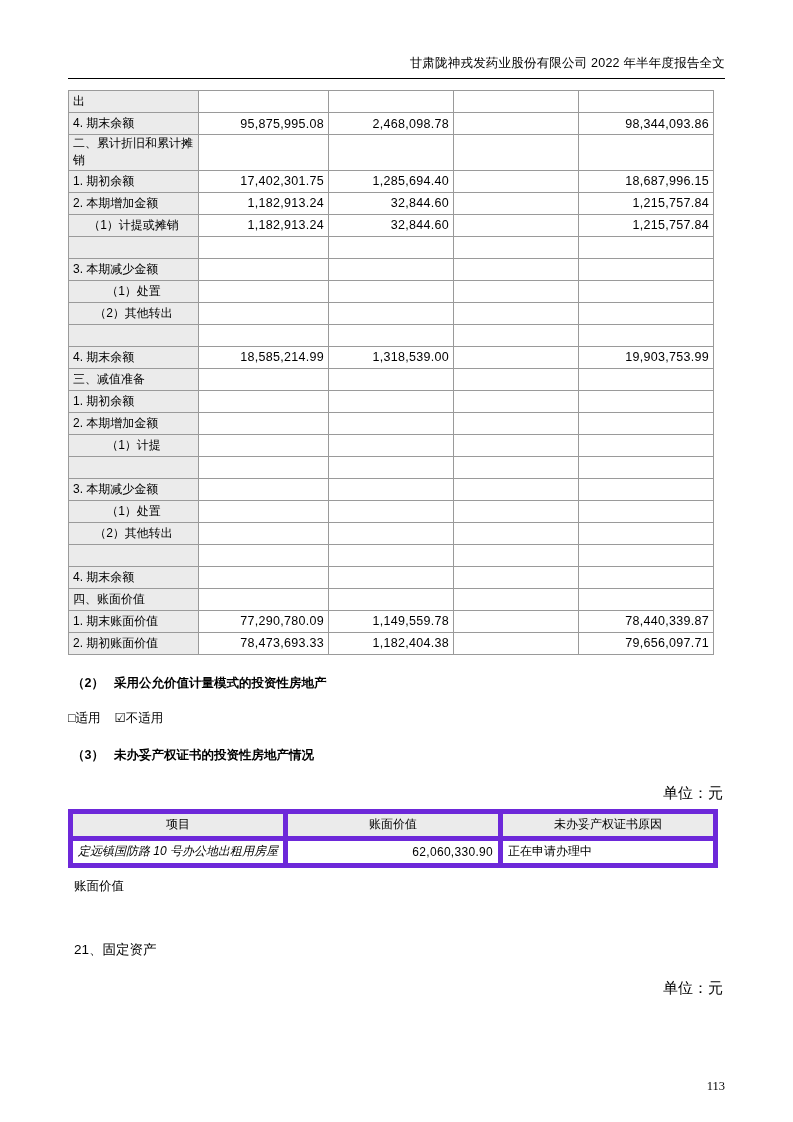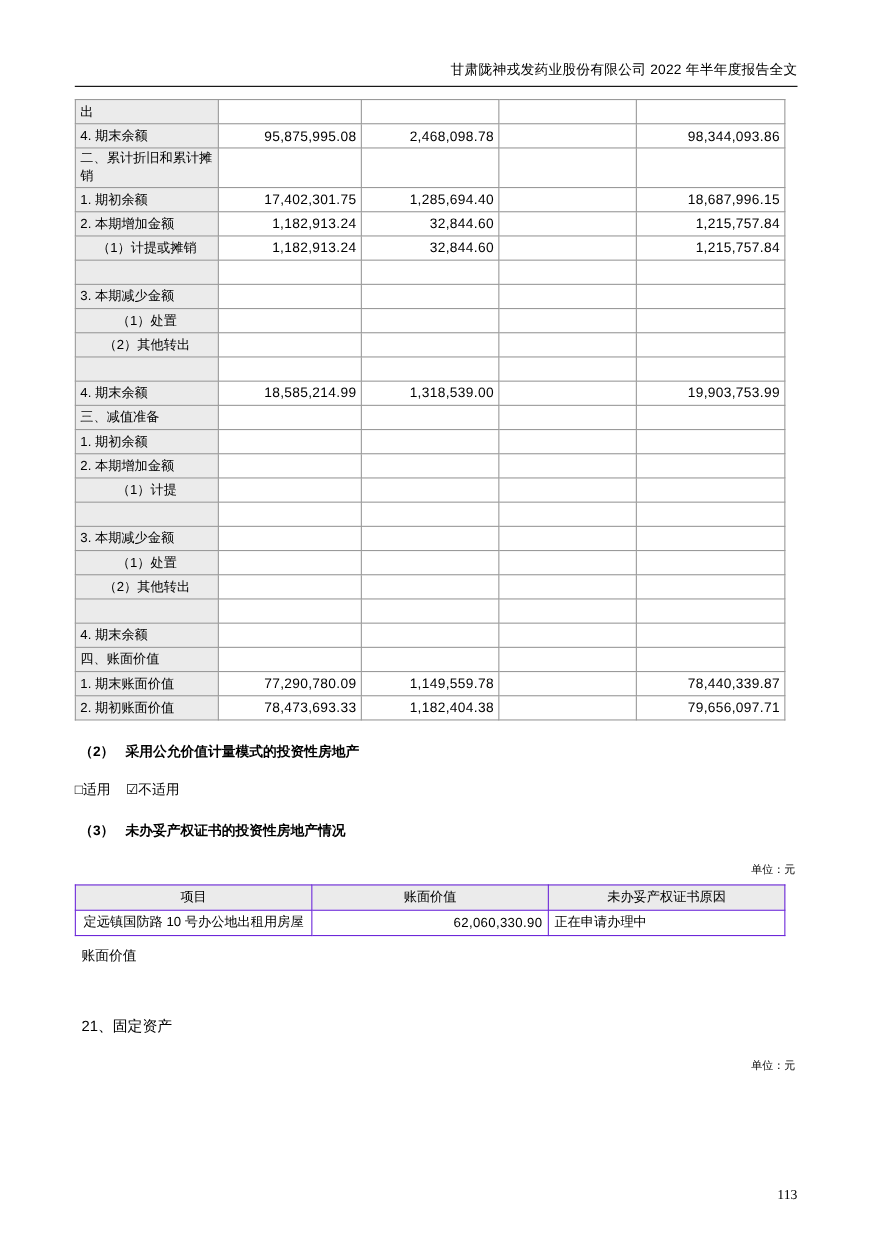--- a/index.html
+++ b/index.html
@@ -71,45 +71,45 @@
   .ind2 { padding-left: 26px; text-align: center; }
   .tall { height: 38px; }
   .checkline {
     margin-top: 18px;
     font-size: 12.5px;
     font-family: "Liberation Sans", sans-serif;
   }
   .checkline span { margin-right: 14px; }
   .unit {
     text-align: right;
-    font-size: 10px;
+    font-size: 15px;
     font-family: "Liberation Sans", sans-serif;
     margin-top: 20px;
     padding-right: 2px;
   }
   table.small {
     border-collapse: collapse;
     width: 645px;
     table-layout: fixed;
     font-size: 12px;
     margin-top: 6px;
   }
   table.small td, table.small th {
-    border: 1px solid #6d28d9;
+    border: 5px solid #6d28d9;
     height: 22px;
     padding: 0 5px;
     font-weight: normal;
     font-family: "Liberation Sans", sans-serif;
     font-size: 12px;
   }
   table.small th {
     background: #ebebeb;
     text-align: center;
   }
-  .c { text-align: center; }
+  .c { text-align: center; font-style: italic; }
   .r { text-align: right; font-family: "Liberation Serif", serif; font-size: 12.5px; letter-spacing: 0.3px;}
   .note {
     margin-top: 10px;
     font-size: 12.5px;
     font-family: "Liberation Sans", sans-serif;
     padding-left: 6px;
   }
   .bigsec {
     margin-top: 46px;
     font-size: 13.5px;

